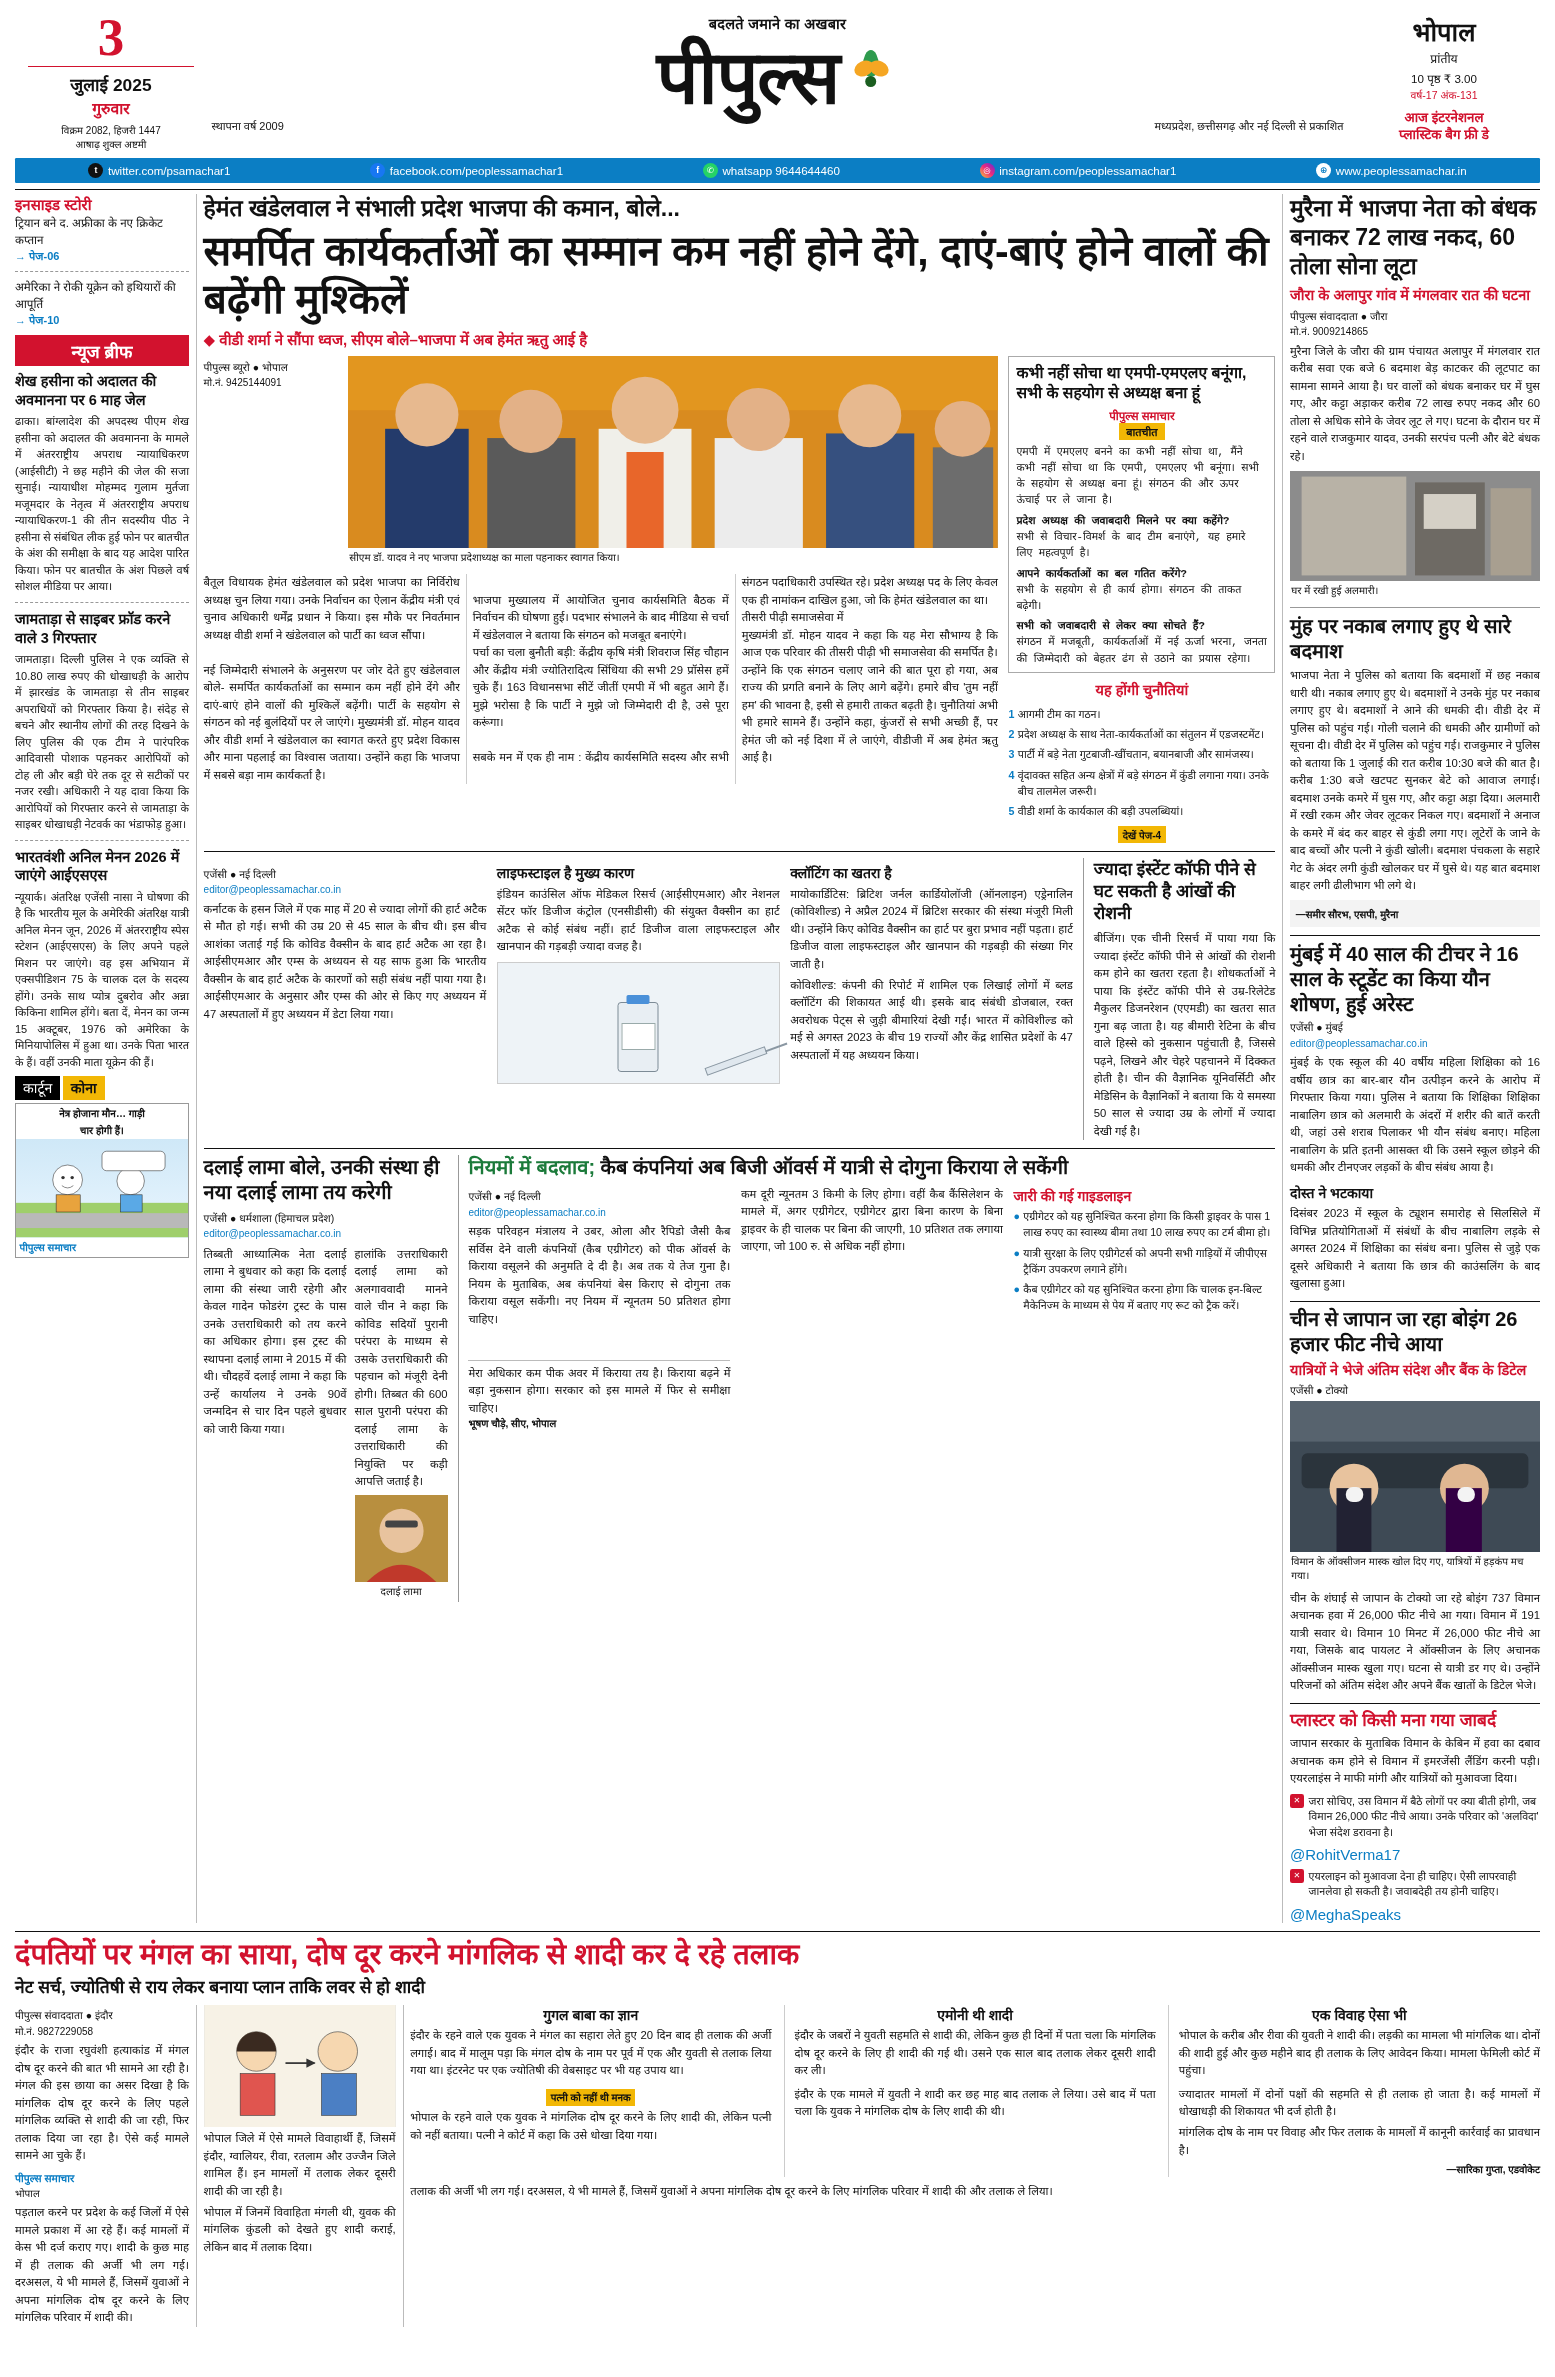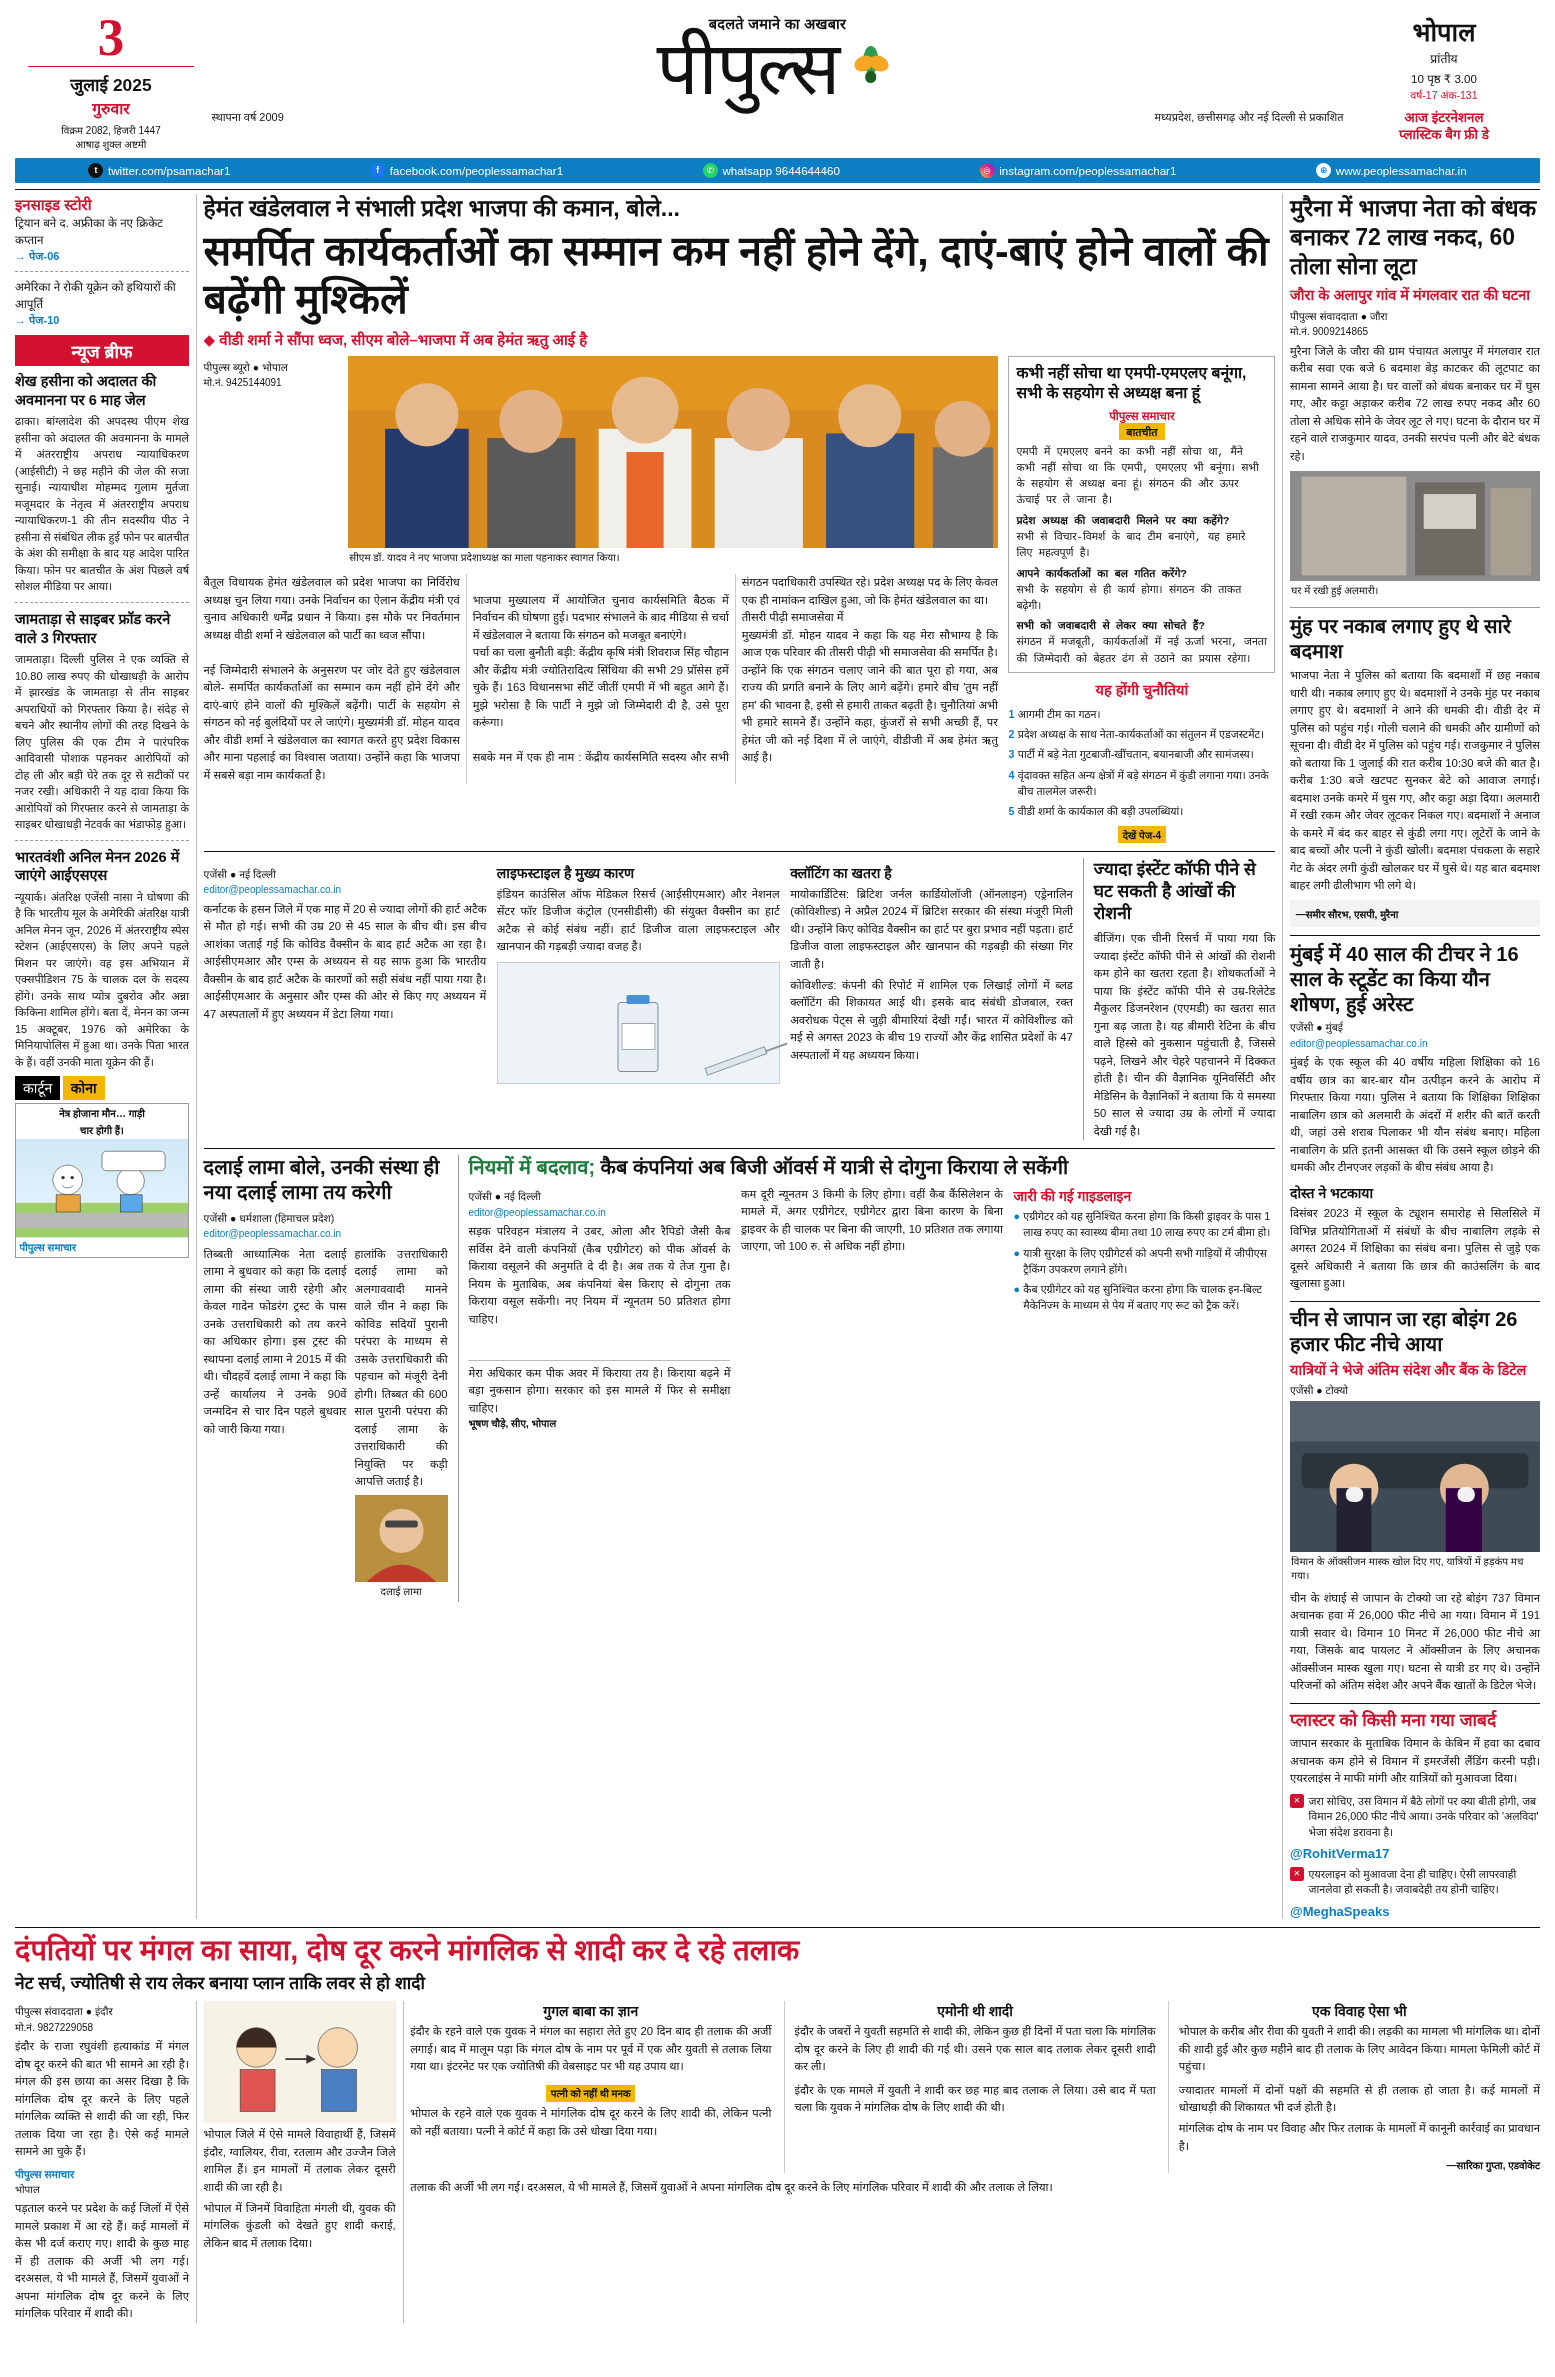--- a/index.html
+++ b/index.html
@@ -15,21 +15,21 @@
   .masthead { display:flex; align-items:flex-start; justify-content:space-between; }
   .mh-left { width: 192px; text-align:center; padding-top:3.5px; }
   .mh-date-num { font-size:53px; line-height:0.9; font-weight:bold; color:#d2122e; font-family:"Liberation Serif", serif;}
   .mh-rule { border-top:1.7px solid #d2122e; margin:4.6px 12.8px; }
   .mh-month { font-size:17.4px; font-weight:bold; }
   .mh-day { font-size:15.7px; color:#d2122e; font-weight:bold; margin-top:1.2px;}
   .mh-small { font-size:10px; margin-top:4.6px; line-height:1.35; }
   .mh-center { flex:1; text-align:center; padding-top:2.3px;}
   .mh-tag { font-size:14.5px; font-weight:bold; letter-spacing:0.3px;}
   .logo-row { display:flex; align-items:center; justify-content:center; gap:3.5px; margin-top:-2.3px;}
-  .logo-text { font-size:74px; font-weight:normal; font-family:"Liberation Serif", serif; line-height:1.05; letter-spacing:-1.2px;}
+  .logo-text { font-size:74px; font-weight:bold; font-family:"Liberation Serif", serif; line-height:1.05; letter-spacing:-1.2px;margin-top:9px;}
   .logo-mark { width:56px; height:56px; position:relative; display:inline-block; }
   .logo-mark .leaf { position:absolute; left:50%; top:4.6px; transform:translateX(-50%); width:16.3px;height:27px;border-radius:50% 50% 50% 50%/60% 60% 40% 40%; background:#2e9b4e;}
   .logo-mark .leaf2 { position:absolute; left:20%; top:15px; width:20px;height:15px;border-radius:50%; background:#f5a623; transform:rotate(-25deg);}
   .logo-mark .leaf3 { position:absolute; right:18%; top:15px; width:20px;height:15px;border-radius:50%; background:#f5a623; transform:rotate(25deg);}
   .logo-mark .dot { position:absolute; left:50%; top:30px; transform:translateX(-50%); width:11.6px;height:11.6px;border-radius:50%; background:#1b5e20;}
   .mh-sub { display:flex; justify-content:space-between; font-size:11px; padding: 0 4.6px; margin-top:1.2px;}
   .mh-right { width: 192px; text-align:center; padding-top:3.5px;}
   .mh-city { font-size:25.6px; font-weight:bold; }
   .mh-city-sub { font-size:12.2px; margin-top:1.2px;}
   .mh-pages { font-size:11.6px; margin-top:3.5px; }
@@ -114,21 +114,21 @@
   .vaccine-art { height:122px; background:#eef3f7; position:relative; border:0.6px solid #ccc;}
   .vial { position:absolute; bottom:10.5px; left:50%; transform:translateX(-50%); width:41px;height:70px;background:#e8eef3;border:1.2px solid #7d8b96;border-radius:3.5px;}
   .vial .lbl{position:absolute;top:20px;left:2.3px;right:2.3px;height:27px;background:#fff;border:0.6px solid #9aa;}
   .vial .cap{position:absolute;top:-8.1px;left:8.1px;right:8.1px;height:9.3px;background:#4a90d9;border-radius:1.7px;}
   .syringe{position:absolute;bottom:17.4px;right:10.5px;width:64px;height:8.1px;background:#dfe7ee;border:0.6px solid #8a97a2;transform:rotate(-20deg);}
   .syringe:after{content:"";position:absolute;right:-23px;top:2.9px;width:23px;height:1.7px;background:#8a97a2;}
 
   .bigred-h { color:#d2122e; font-size:29px; font-weight:bold; line-height:1.2;}
   .green-h { color:#1b7a3a; }
 
-  .handle { color:#0b7ec4; font-weight:bold; font-size:13px;}
+  .handle { color:#0b7ec4; font-weight:normal; font-size:15px;}
   .twbox { display:flex; gap:4.6px; font-size:10.7px; line-height:1.45; margin-bottom:5.8px;}
   .twicon { width:14px;height:14px;border-radius:2.3px;background:#d2122e;color:#fff;font-size:8.1px;display:flex;align-items:center;justify-content:center;flex:0 0 14px;}
   .imgph { position:relative; overflow:hidden; background:#b9c6d2; }
 
   .tiny { font-size:10px; line-height:1.4;}
   .mt6{margin-top:3.5px;} .mt10{margin-top:5.8px;} .mt14{margin-top:8.1px;}
   .center{text-align:center;}
 </style>
 </head>
 <body>

